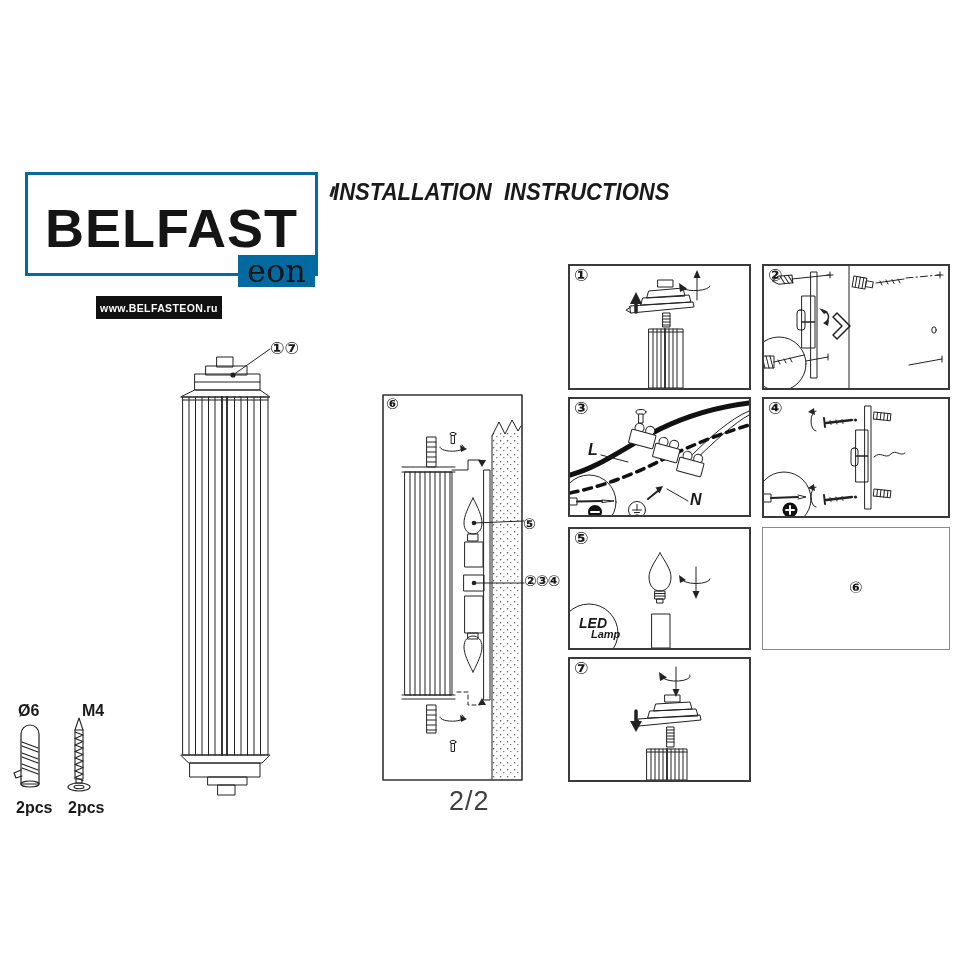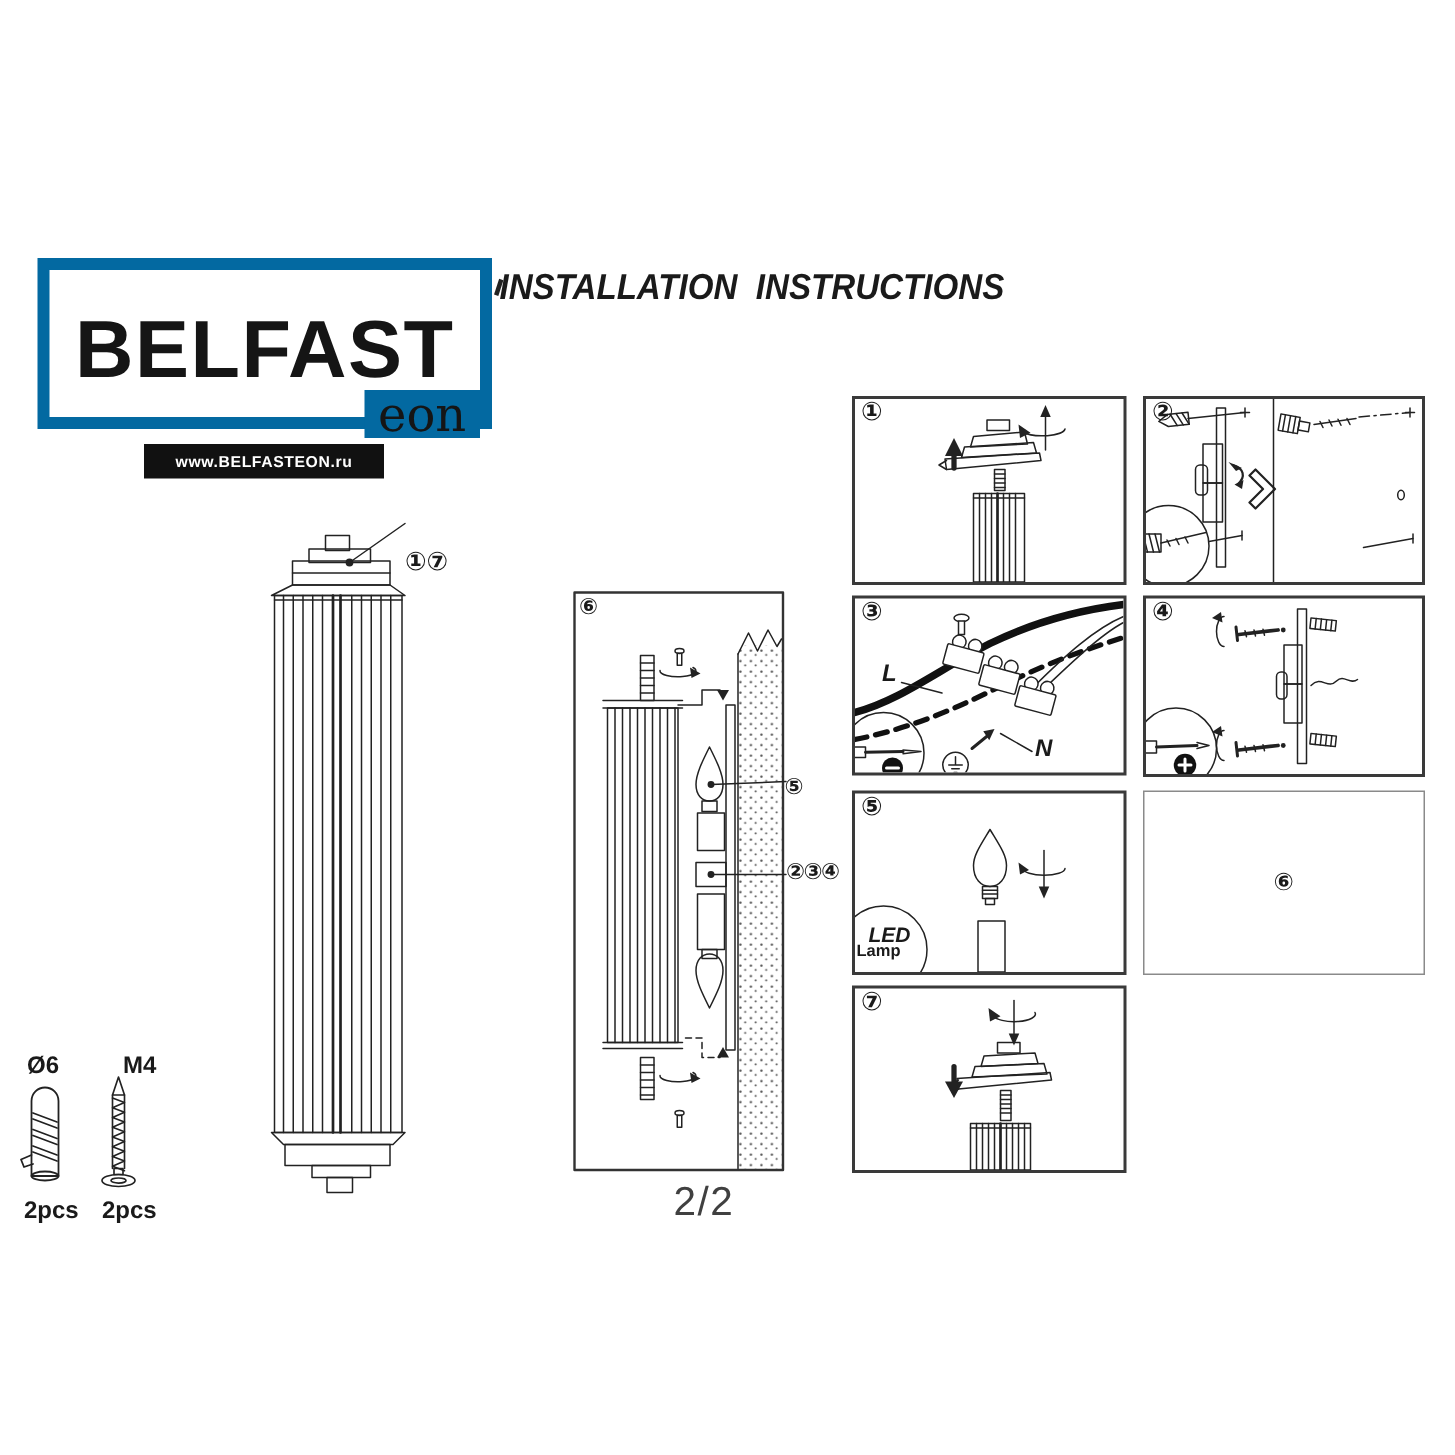--- a/index.html
+++ b/index.html
@@ -6,21 +6,21 @@
   .page{position:relative;width:970px;height:970px;background:#fff;overflow:hidden;
         font-family:"Liberation Sans",sans-serif;color:#1a1a1a;}
   .abs{position:absolute;}
   .panel{position:absolute;border:2px solid #3a3a3a;background:#fff;overflow:hidden;box-sizing:border-box;}
   .panel.ref{border:1.6px solid #8a8a8a;}
   .panel svg{position:absolute;left:0;top:0;}
   .pnum{position:absolute;top:1px;left:4px;font-family:"DejaVu Sans",sans-serif;
         font-weight:bold;font-size:17px;line-height:1;}
   .circ{font-family:"DejaVu Sans",sans-serif;font-weight:bold;}
   .lbl{position:absolute;font-weight:bold;}
-  .logo-box{position:absolute;border:8px solid #0369a1;background:#fff;}
+  .logo-box{position:absolute;border:3px solid #0369a1;background:#fff;}
   .brand{position:absolute;width:100%;text-align:center;font-weight:bold;letter-spacing:1px;
          font-size:54px;line-height:1;color:#151515;}
   .subbrand{position:absolute;font-family:"DejaVu Serif",serif;font-size:32px;line-height:1;
             background:#0369a1;padding:0 9px;color:#151515;}
   .webbar{position:absolute;background:#111;color:#fff;display:flex;align-items:center;
           justify-content:center;font-size:10.5px;font-weight:bold;letter-spacing:.4px;}
   .title{position:absolute;font-style:italic;font-weight:bold;font-size:24px;white-space:pre;
          transform:scaleX(.92);transform-origin:left top;letter-spacing:0;}
   .subtitle{position:absolute;font-style:italic;font-weight:bold;font-size:18px;text-align:right;}
   .hwlbl{position:absolute;font-weight:bold;font-size:16px;}
@@ -32,21 +32,21 @@
 </head>
 <body>
 
 <div class="page">
 
   <div class="logo-box abs" style="left:25px;top:172px;width:287px;height:98px;">
     <div class="brand" style="top:26px;">BELFAST</div>
     <div class="subbrand" style="left:210px;top:80px;">eon</div>
   </div>
   <div class="tick" style="left:331px;top:186px;"></div>
-  <div class="webbar abs" style="left:96px;top:296px;width:160px;height:23px;">
+  <div class="webbar abs" style="left:96px;top:296px;width:126px;height:23px;">
     <span>www.BELFASTEON.ru</span>
   </div>
 
   <div class="title" style="left:333px;top:178px;">INSTALLATION  INSTRUCTIONS</div>
 
   <svg class="abs" style="left:150px;top:338px;" width="160" height="470" viewBox="0 0 160 470">
     <g stroke="#222" fill="none" stroke-width="1">
       <line x1="83" y1="37" x2="120" y2="11"></line>
       <rect x="67" y="19" width="16" height="10"></rect>
       <rect x="56" y="28" width="41" height="9"></rect>
@@ -57,21 +57,21 @@
       <path d="M39,59 V417 M45.5,59 V417 M52,59 V417 M58.5,59 V417 M65,59 V417 M84.5,59 V417 M91,59 V417 M97.5,59 V417 M104,59 V417 M110.5,59 V417"></path>
       <path d="M72,59 V417 M77,59 V417" stroke-width="1.8"></path>
       <line x1="33" y1="62" x2="118" y2="62"></line>
       <path d="M31,417 L120,417 L112,425 L39,425 Z"></path>
       <rect x="40" y="425" width="70" height="14"></rect>
       <rect x="58" y="439" width="39" height="8"></rect>
       <rect x="68" y="447" width="17" height="10"></rect>
     </g>
     <circle cx="83" cy="37" r="2.6" fill="#222"></circle>
   </svg>
-  <span class="lbl circ" style="left:270px;top:338px;font-size:17px;margin-top:27px;">①⑦</span>
+  <span class="lbl circ" style="left:270px;top:338px;font-size:17px;">①⑦</span>
 
   <span class="hwlbl" style="left:18px;top:702px;">Ø6</span>
   <svg class="abs" style="left:13px;top:722px;" width="34" height="74" viewBox="0 0 34 74">
     <g stroke="#222" fill="none" stroke-width="1.2">
       <path d="M8,12 a9,9 0 0 1 18,0 V62 H8 Z"></path>
       <path d="M9,20 l16,6 M9,24 l16,6 M9,31 l16,6 M9,35 l16,6 M9,42 l16,6 M9,46 l16,6"></path>
       <path d="M8,48 L1,51 L3,56 L9,54"></path>
       <ellipse cx="17" cy="62" rx="9" ry="3"></ellipse>
     </g>
   </svg>
@@ -326,21 +326,21 @@
         <rect x="82" y="85" width="18" height="34"></rect>
         <line x1="126" y1="38" x2="126" y2="62"></line>
         <path d="M112,50 a14,4.5 0 0 0 28,0"></path>
         <circle cx="19" cy="104" r="29"></circle>
       </g>
       <path d="M122.5,62 h7 l-3.5,8 Z" fill="#222"></path>
       <path d="M109,46 l1,8 6,-3 Z" fill="#222"></path>
     </svg>
     <span class="pnum">⑤</span>
     <span class="lbl" style="left:9px;top:86px;font-size:14px;font-style:italic;">LED</span>
-    <span class="lbl" style="left:1px;top:99px;font-size:11px;">Lamp</span>
+    <span class="lbl" style="left:21px;top:99px;font-size:11px;font-style:italic;">Lamp</span>
   </div>
 
   <div class="panel ref" style="left:762px;top:527px;width:188px;height:123px;">
     <span class="circ abs" style="left:86px;top:50px;font-size:16px;">⑥</span>
   </div>
 
   <div class="panel" style="left:568px;top:657px;width:183px;height:125px;">
     <svg width="179" height="121" viewBox="0 0 179 121">
       <g stroke="#222" fill="none" stroke-width="1">
         <g>

